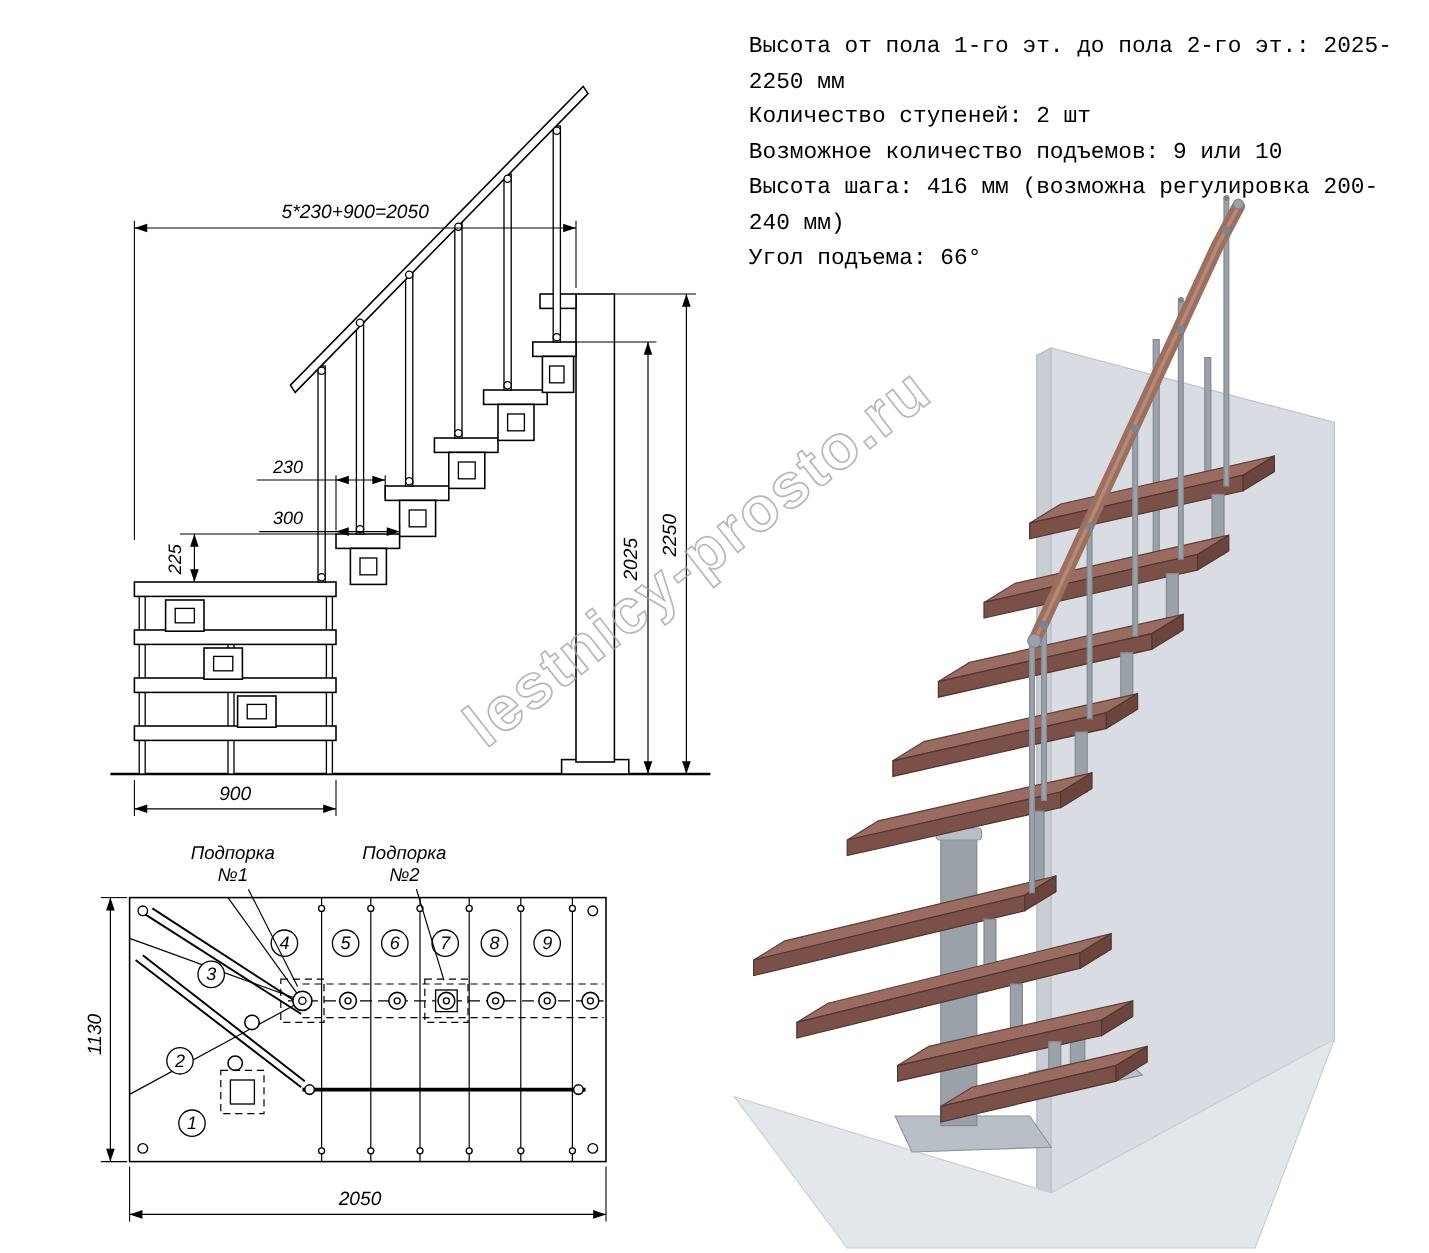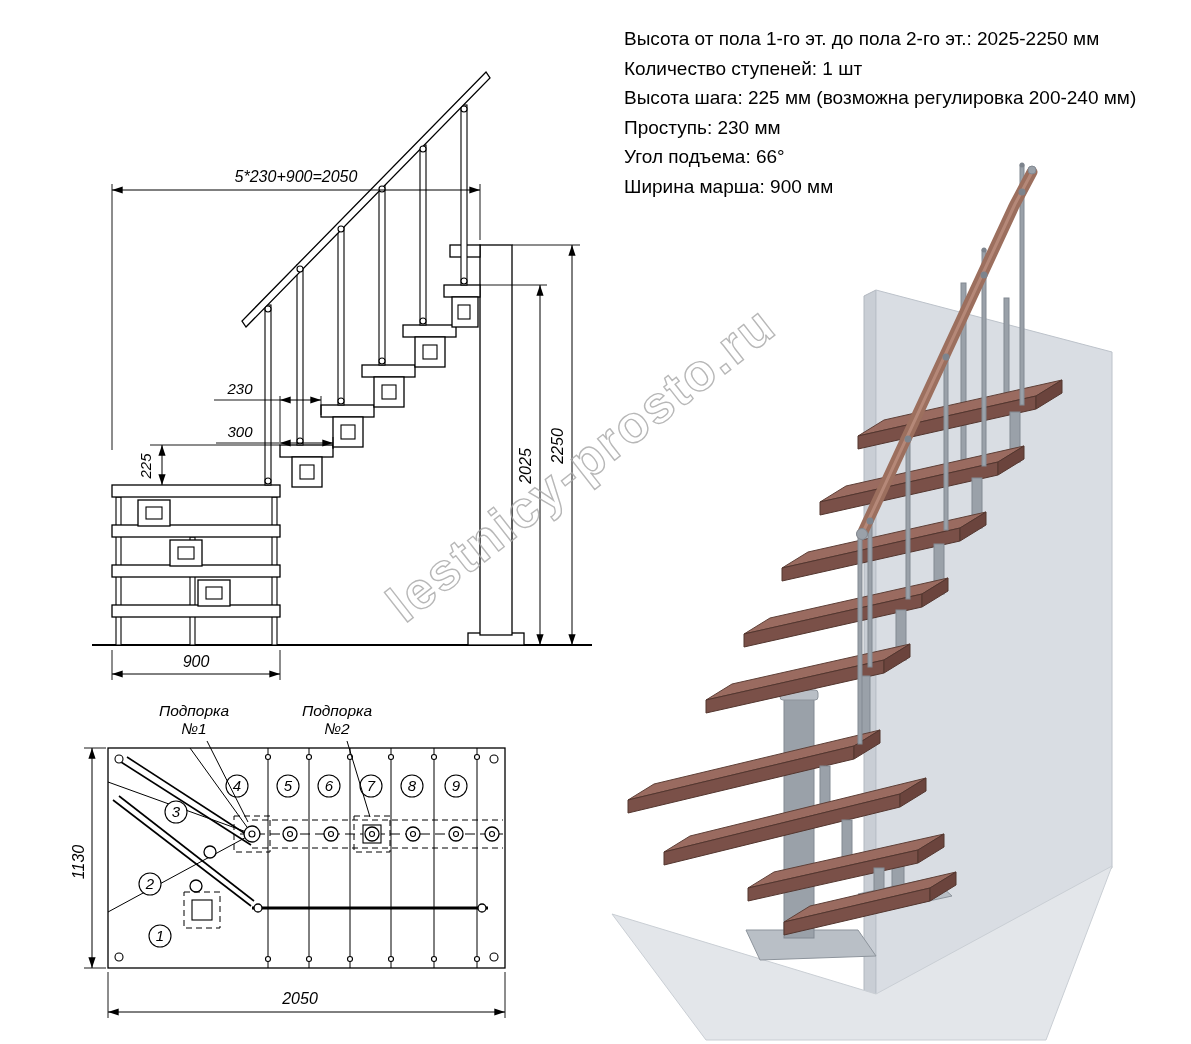--- a/index.html
+++ b/index.html
@@ -30,21 +30,21 @@
   .ttop{fill:var(--tread-top,#9a6b60);stroke:#5e4038;stroke-width:1;}
   .tfront{fill:var(--tread-side,#7a5048);stroke:#53362f;stroke-width:1;}
   .tside{fill:#6b443d;stroke:#53362f;stroke-width:1;}
   .metal{fill:var(--metal,#9aa1a9);stroke:#828992;stroke-width:1;}
   .metaldk{fill:#7d848d;stroke:none;}
   .plate{fill:#b9bfc6;stroke:#8d949c;stroke-width:1;}
   .rail{stroke:var(--handrail,#9c6f5e);stroke-width:11;fill:none;stroke-linecap:round;stroke-linejoin:round;}
   .railhl{stroke:#c79a8b;stroke-width:3;fill:none;stroke-linecap:round;opacity:.6;}
   
   .specs{position:absolute;left:624px;top:24px;width:545px;color:#000;
-         font-size:19px;line-height:29.5px;}
+         font-size:19px;line-height:29.5px;font-family:Liberation Mono, monospace;}
 </style>
 </head>
 <body>
 
 <div class="page">
 
 <svg width="1191" height="1044" viewBox="0 0 1191 1044">
   <defs>
     <marker id="dimArrow" viewBox="0 0 10 8" markerWidth="12" markerHeight="9" refX="9.5" refY="4" orient="auto-start-reverse">
       <path d="M0,0.8 L9.5,4 L0,7.2 Z" fill="#000"></path>
@@ -396,20 +396,19 @@
       <circle class="metaldk" cx="984" cy="275" r="3.5"></circle>
       <circle class="metaldk" cx="1022" cy="192" r="3.5"></circle>
     </g>
   </g>
 
   <text class="watermark" transform="translate(592,478) rotate(-38)" text-anchor="middle">lestnicy-prosto.ru</text>
 </svg>
 
 <div class="specs">
   <div>Высота от пола 1-го эт. до пола 2-го эт.: 2025-2250 мм</div>
-  <div>Количество ступеней: 1 шт</div>
-  <div>Высота шага: 225 мм (возможна регулировка 200-240 мм)</div>
-  <div>Проступь: 230 мм</div>
+  <div>Количество ступеней: 2 шт</div>
+  <div>Возможное количество подъемов: 9 или 10</div>
+  <div>Высота шага: 416 мм (возможна регулировка 200-240 мм)</div>
   <div>Угол подъема: 66°</div>
-  <div>Ширина марша: 900 мм</div>
 </div>
 
 </div>
 
 </body></html>

